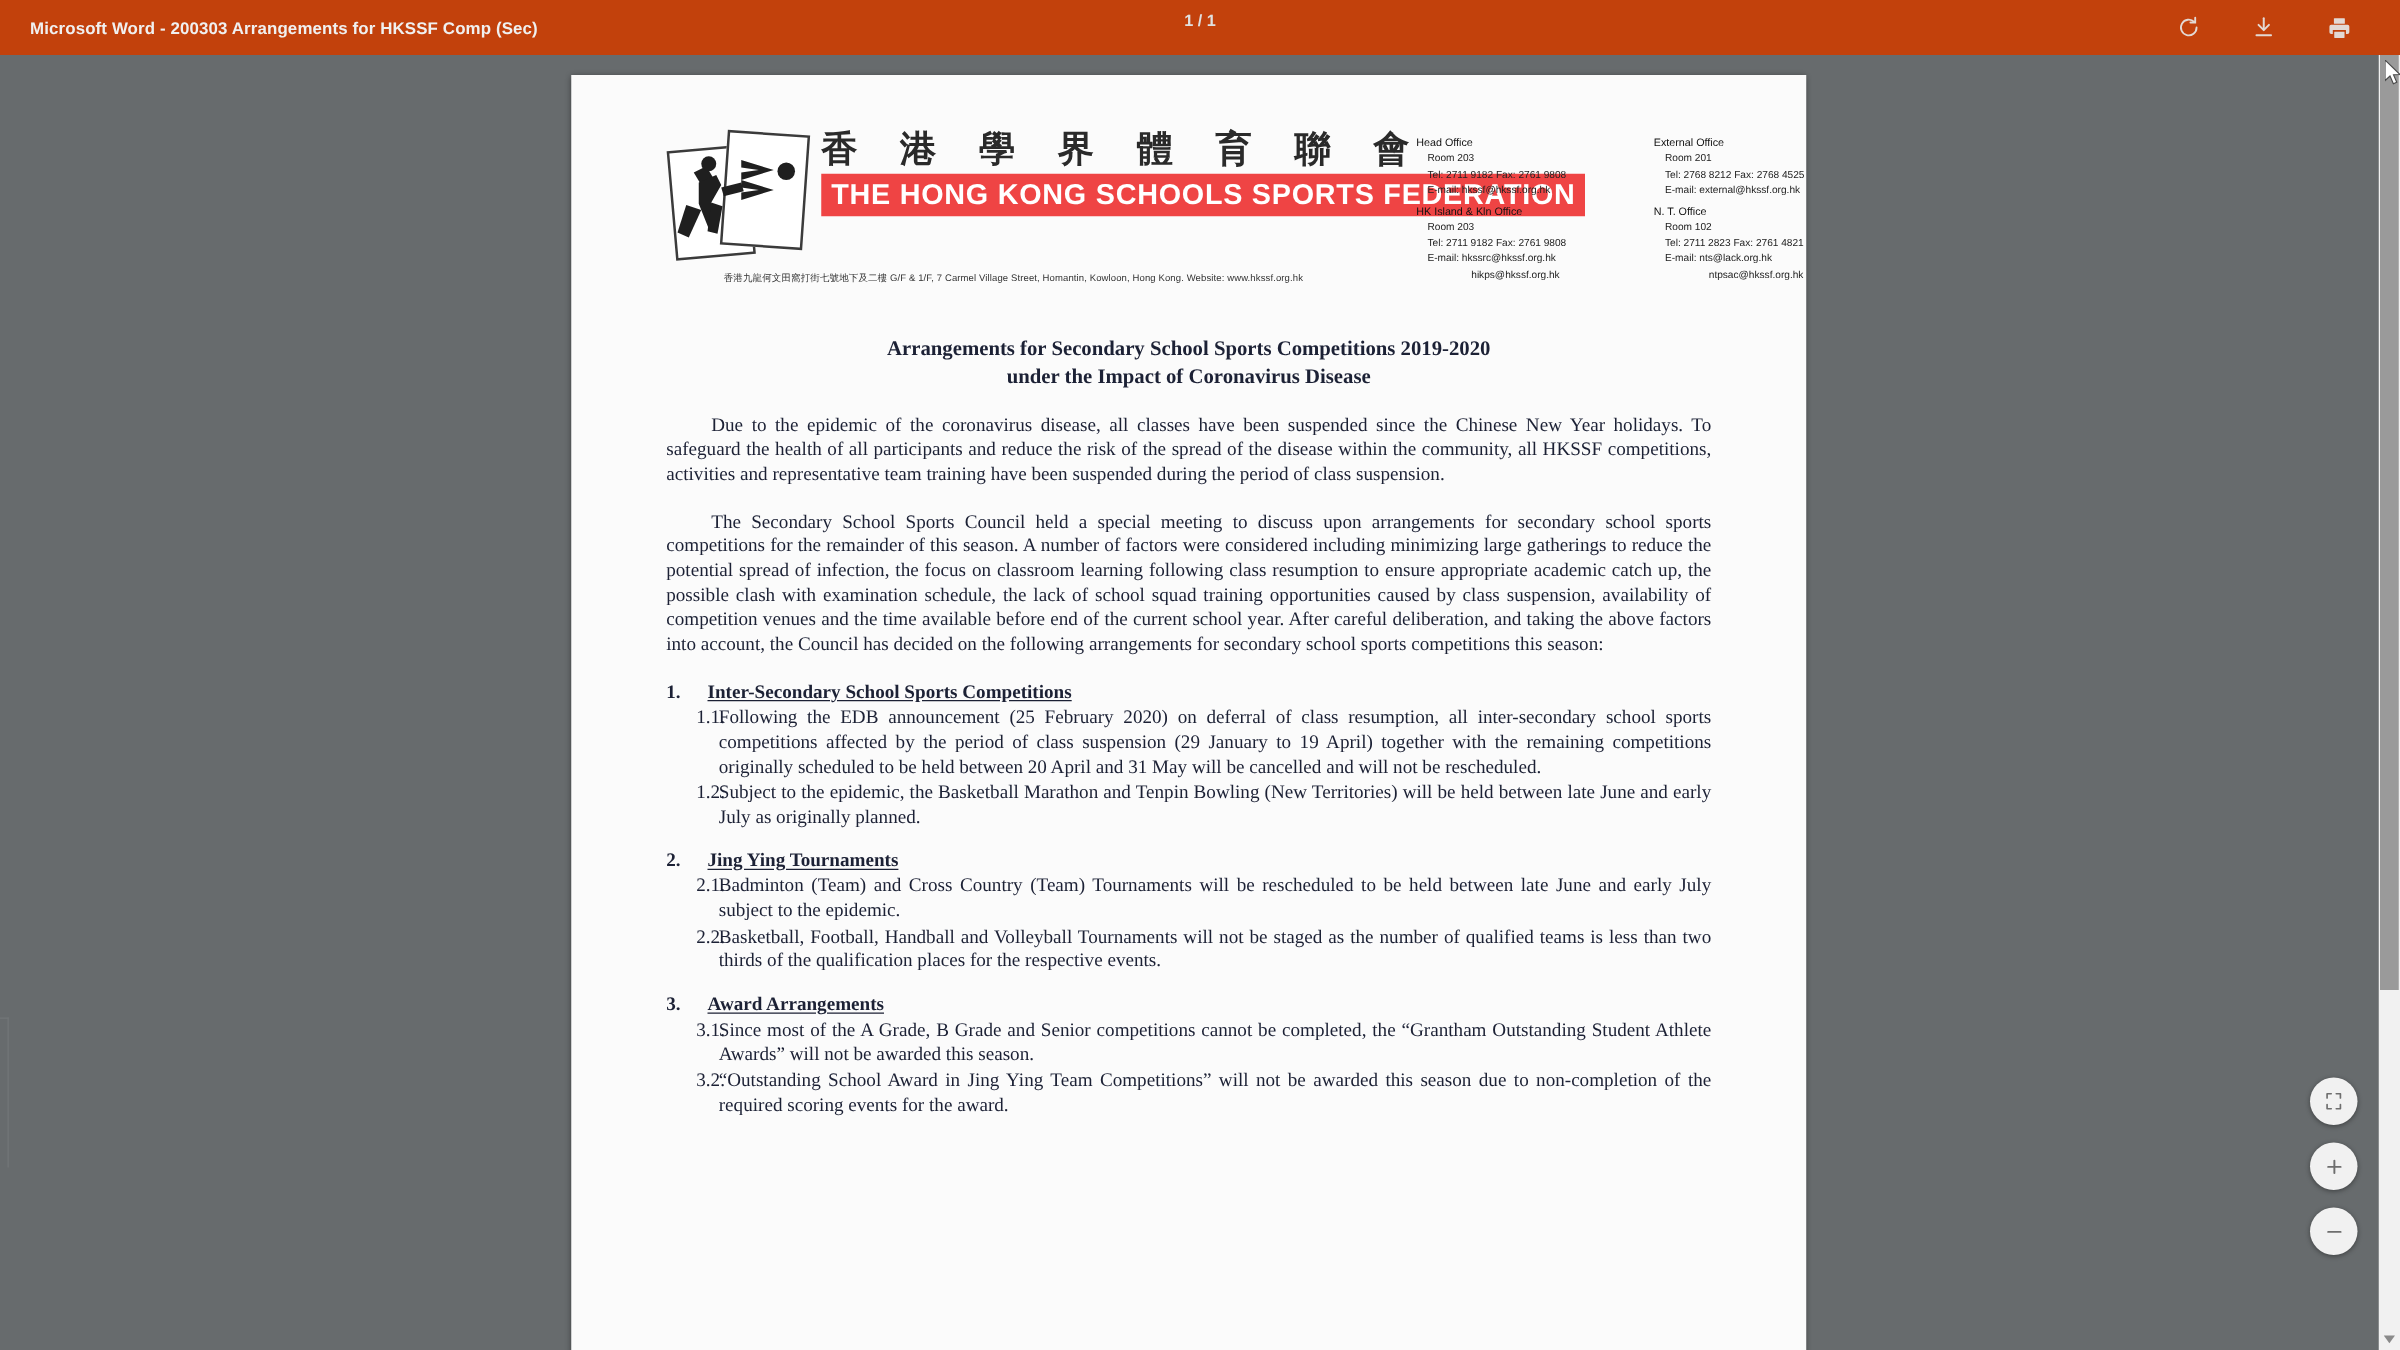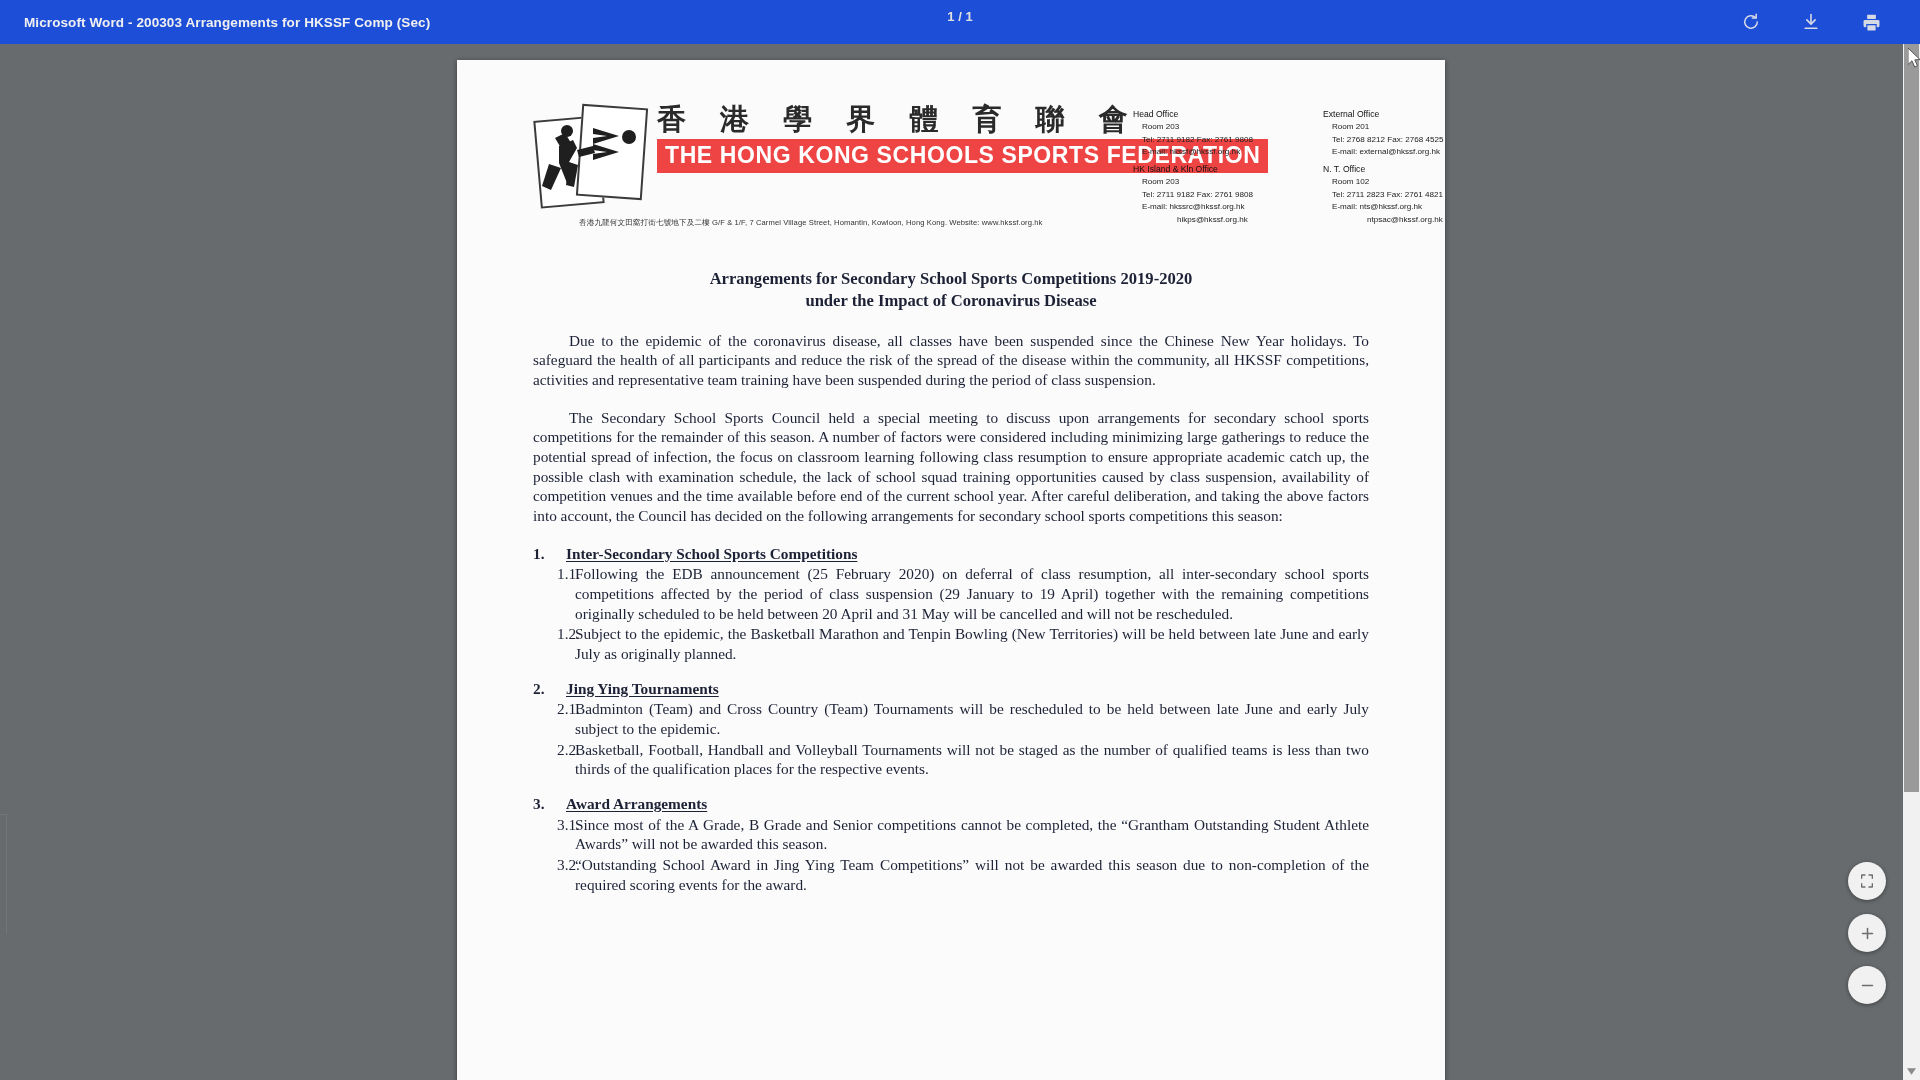--- a/index.html
+++ b/index.html
@@ -9,21 +9,21 @@
     width: 1920px; height: 1080px;
     overflow: hidden;
     background: #676b6d;
     font-family: "Liberation Sans", sans-serif;
   }
 
   
   #toolbar {
     position: absolute; top: 0; left: 0;
     width: 1920px; height: 44px;
-    background: #1d4ed8;
+    background: #c2410c;
     display: flex; align-items: center;
     color: #e8e8e8;
     z-index: 40;
   }
   #toolbar-title {
     margin-left: 24px;
     font-size: 13.5px;
     font-weight: bold;
     letter-spacing: 0.1px;
     white-space: nowrap;
@@ -345,21 +345,21 @@
             <div class="office-block">
               <div class="office-name">External Office</div>
               <div class="office-line">Room 201</div>
               <div class="office-line">Tel: 2768 8212   Fax: 2768 4525</div>
               <div class="office-line">E-mail: external@hkssf.org.hk</div>
             </div>
             <div class="office-block">
               <div class="office-name">N. T. Office</div>
               <div class="office-line">Room 102</div>
               <div class="office-line">Tel: 2711 2823   Fax: 2761 4821</div>
-              <div class="office-line">E-mail: nts@hkssf.org.hk</div>
+              <div class="office-line">E-mail: nts@lack.org.hk</div>
               <div class="office-line indent2">ntpsac@hkssf.org.hk</div>
             </div>
           </div>
         </div>
       </div>
 
       <div class="doc-body">
 
 
         <div class="doc-title">

